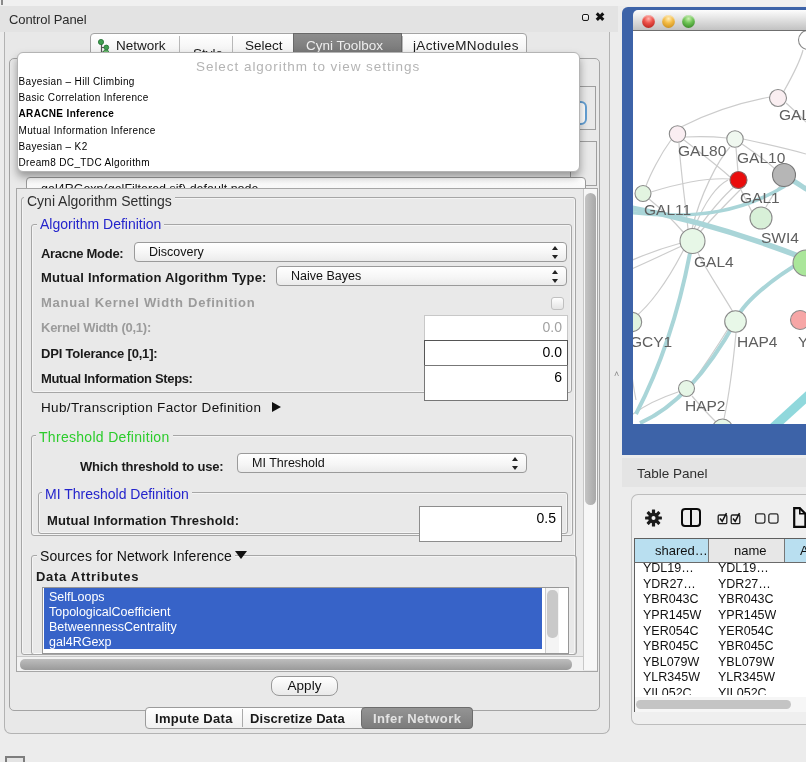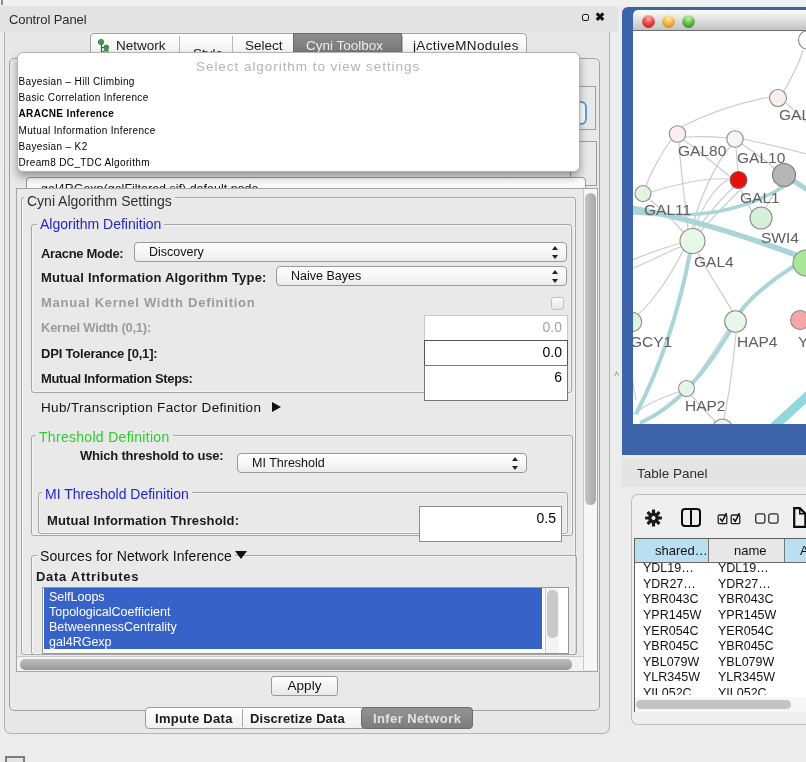--- a/index.html
+++ b/index.html
@@ -88,40 +88,40 @@
 <div class="lbl" style="left:41px;top:346px;letter-spacing:-0.2px;">DPI Tolerance [0,1]:</div>
 <div class="field" style="left:424px;top:340px;width:144px;border-color:#555;">0.0</div>
 <div class="lbl" style="left:41px;top:371px;letter-spacing:-0.35px;">Mutual Information Steps:</div>
 <div class="field" style="left:424px;top:365px;width:144px;border-color:#777;">6</div>
 
 <div class="abs" style="left:41px;top:400px;font-size:13.5px;letter-spacing:0.35px;color:#111;">Hub/Transcription Factor Definition</div>
 <div class="abs" style="left:272px;top:402px;width:0;height:0;border-top:5.5px solid transparent;border-bottom:5.5px solid transparent;border-left:9px solid #111;"></div>
 
 <div class="group" style="left:31px;top:435px;width:542px;height:101px;"></div>
 <div class="gtitle" style="left:36px;top:429px;letter-spacing:0.3px;color:#2ccc2c;">Threshold Definition</div>
-<div class="lbl" style="left:80px;top:448px;letter-spacing:-0.2px;">Which threshold to use:</div>
+<div class="lbl" style="left:80px;top:459px;letter-spacing:-0.2px;">Which threshold to use:</div>
 <div class="combo" style="left:237px;top:453px;width:290px;">MI Threshold<span class="arr"></span></div>
 
 <div class="group" style="left:37.5px;top:491.5px;width:530px;height:42px;"></div>
 <div class="gtitle" style="left:42px;top:486px;color:#2424cc;">MI Threshold Definition</div>
 <div class="lbl" style="left:47px;top:513px;letter-spacing:0.15px;">Mutual Information Threshold:</div>
 <div class="field" style="left:419px;top:506px;width:143px;border-color:#8d8d8d;">0.5</div>
 
 <div class="group" style="left:31px;top:555px;width:546px;height:100px;"></div>
 <div class="gtitle" style="left:37px;top:548px;letter-spacing:0.1px;color:#111;">Sources for Network Inference</div>
 <div class="abs" style="left:235px;top:551px;width:0;height:0;border-left:6.5px solid transparent;border-right:6.5px solid transparent;border-top:8px solid #111;"></div>
 <div class="lbl" style="left:36px;top:569px;letter-spacing:0.7px;">Data Attributes</div>
 
 <div class="abs" style="left:42px;top:587px;width:527px;height:67px;background:#fff;border:1px solid #979797;"></div>
 <div class="abs" style="left:44px;top:588px;width:498px;height:61px;background:#3763c8;"></div>
 <div class="abs" style="left:49px;top:590px;font-size:12.5px;color:#fff;line-height:15.1px;">SelfLoops<br>TopologicalCoefficient<br>BetweennessCentrality<br>gal4RGexp</div>
 <div class="abs" style="left:545px;top:588px;width:14px;height:65px;background:#f4f4f4;border-left:1px solid #cccccc;"></div>
 <div class="abs" style="left:546.5px;top:590px;width:11px;height:48px;background:#c9c9c9;border-radius:5px;"></div>
 
-<div class="abs" style="left:271px;top:676px;width:67px;height:20px;border:1px solid #999;border-radius:3px;background:linear-gradient(#ffffff,#e9e9e9);font-size:13.5px;color:#111;text-align:center;line-height:18px;">Apply</div>
+<div class="abs" style="left:271px;top:676px;width:67px;height:20px;border:1px solid #999;border-radius:8px;background:linear-gradient(#ffffff,#e9e9e9);font-size:13.5px;color:#111;text-align:center;line-height:18px;">Apply</div>
 
 <div class="abs" style="left:145px;top:707px;width:328px;height:22px;background:linear-gradient(#ffffff,#f0f0f0);border:1px solid #9b9b9b;border-radius:4px;"></div>
 <div class="abs" style="left:242px;top:709px;width:1px;height:18px;background:#aaa;"></div>
 <div class="abs" style="left:361px;top:707px;width:112px;height:22px;background:linear-gradient(#949494,#7c7c7c);border:1px solid #6d6d6d;border-radius:4px;"></div>
 <div class="abs" style="left:155px;top:711px;font-size:13px;font-weight:bold;letter-spacing:0.3px;color:#1a1a1a;">Impute Data</div>
 <div class="abs" style="left:250px;top:711px;font-size:13px;font-weight:bold;letter-spacing:0.1px;color:#1a1a1a;">Discretize Data</div>
 <div class="abs" style="left:373px;top:711px;font-size:13px;font-weight:bold;letter-spacing:0.4px;color:#e3e3e3;">Infer Network</div>
 
 <div class="abs" style="left:5px;top:756px;width:20px;height:16px;border:2px solid #7d7d7d;background:#e4e4e4;"></div>
 

